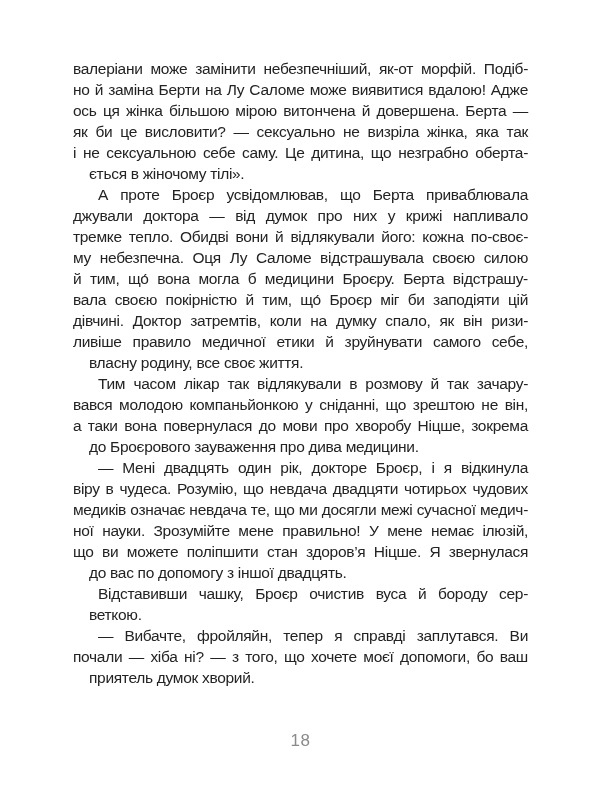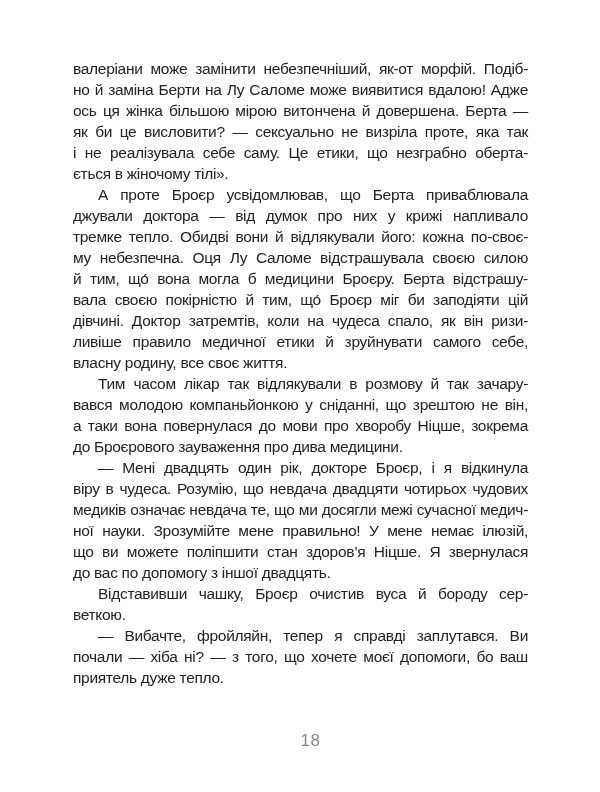--- a/index.html
+++ b/index.html
@@ -30,57 +30,58 @@
     font-size: 15.5px;
     line-height: 21px;
     letter-spacing: -0.3px;
     text-align: justify;
     text-align-last: justify;
     color: #232323;
   }
   .line.last {
     text-align: left;
     text-align-last: left;
+    margin-left: 16px;
   }
   .line.indent {
     text-indent: 25px;
   }
   .folio {
     position: absolute;
     top: 731px;
-    left: 83px;
+    left: 73px;
     width: 455px;
     text-align: center;
     font-size: 17px;
     line-height: 20px;
     color: #8a8a8a;
     letter-spacing: 0.5px;
   }
 </style>
 </head>
 <body>
 
 <div class="page">
   <main class="text-block" id="textBlock">
       <div class="para">
         <div class="line">валеріани може замінити небезпечніший, як-от морфій. Подіб-</div>
         <div class="line">но й заміна Берти на Лу Саломе може виявитися вдалою! Адже</div>
         <div class="line">ось ця жінка більшою мірою витончена й довершена. Берта —</div>
-        <div class="line">як би це висловити? — сексуально не визріла проте, яка так</div>
-        <div class="line">і не реалізувала себе саму. Це етики, що незграбно оберта-</div>
+        <div class="line">як би це висловити? — сексуально не визріла жінка, яка так</div>
+        <div class="line">і не сексуальною себе саму. Це дитина, що незграбно оберта-</div>
         <div class="line last">ється в жіночому тілі».</div>
       </div>
       <div class="para">
         <div class="line indent">А проте Броєр усвідомлював, що Берта приваблювала</div>
         <div class="line">джували доктора — від думок про них у крижі напливало</div>
         <div class="line">тремке тепло. Обидві вони й відлякували його: кожна по-своє-</div>
         <div class="line">му небезпечна. Оця Лу Саломе відстрашувала своєю силою</div>
         <div class="line">й тим, що́ вона могла б медицини Броєру. Берта відстрашу-</div>
         <div class="line">вала своєю покірністю й тим, що́ Броєр міг би заподіяти цій</div>
-        <div class="line">дівчині. Доктор затремтів, коли на чудеса спало, як він ризи-</div>
+        <div class="line">дівчині. Доктор затремтів, коли на думку спало, як він ризи-</div>
         <div class="line">ливіше правило медичної етики й зруйнувати самого себе,</div>
         <div class="line last">власну родину, все своє життя.</div>
       </div>
       <div class="para">
         <div class="line indent">Тим часом лікар так відлякували в розмову й так зачару-</div>
         <div class="line">вався молодою компаньйонкою у сніданні, що зрештою не він,</div>
         <div class="line">а таки вона повернулася до мови про хворобу Ніцше, зокрема</div>
         <div class="line last">до Броєрового зауваження про дива медицини.</div>
       </div>
       <div class="para">
@@ -91,17 +92,17 @@
         <div class="line">що ви можете поліпшити стан здоров’я Ніцше. Я звернулася</div>
         <div class="line last">до вас по допомогу з іншої двадцять.</div>
       </div>
       <div class="para">
         <div class="line indent">Відставивши чашку, Броєр очистив вуса й бороду сер-</div>
         <div class="line last">веткою.</div>
       </div>
       <div class="para">
         <div class="line indent">— Вибачте, фройляйн, тепер я справді заплутався. Ви</div>
         <div class="line">почали — хіба ні? — з того, що хочете моєї допомоги, бо ваш</div>
-        <div class="line last">приятель дуже тепло.</div>
+        <div class="line last">приятель думок хворий.</div>
       </div>
     </main>
   <footer class="folio">18</footer>
 </div>
 
 </body></html>

